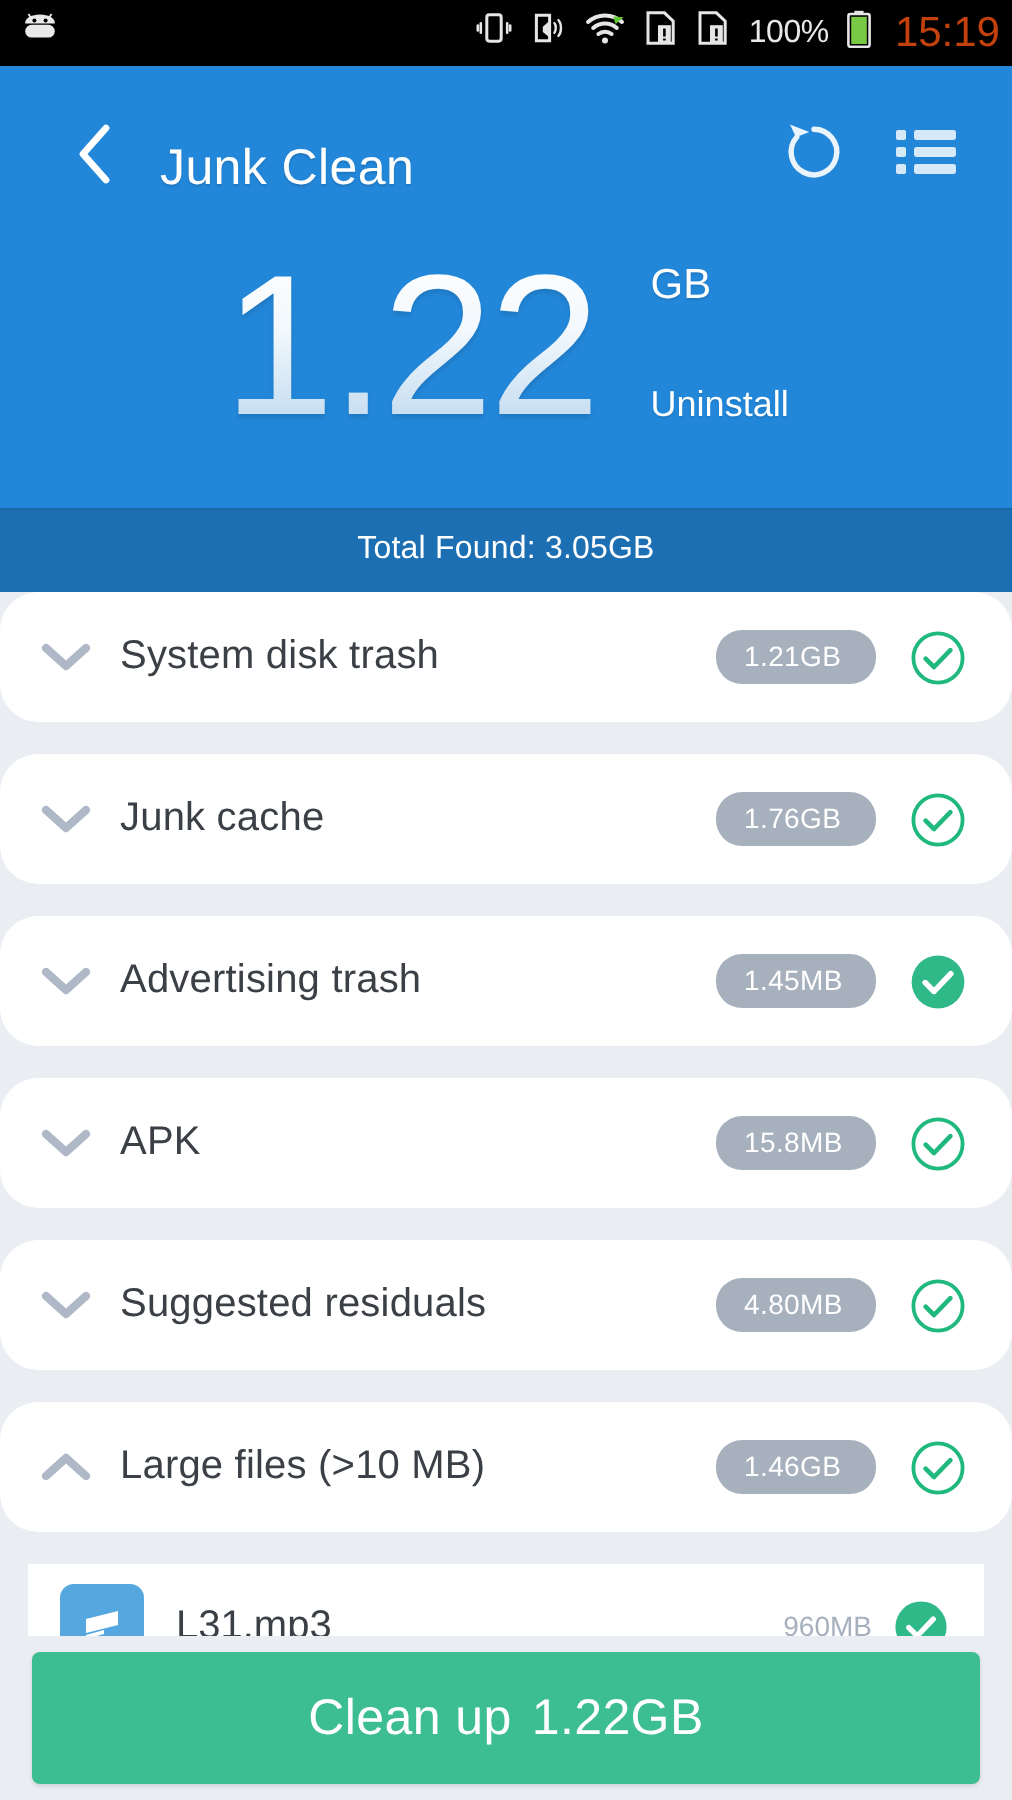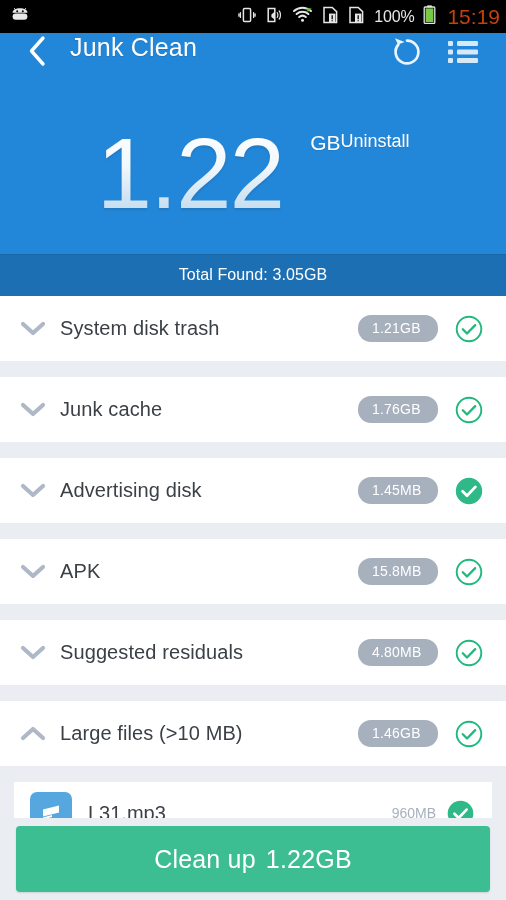--- a/index.html
+++ b/index.html
@@ -30,22 +30,22 @@
   }
   .sb-time {
     font-size:21px; color:#c2410c; letter-spacing:0px; margin-left:2px;
     font-family:"Liberation Sans", sans-serif;
   }
 
   
   .appbar {
     background:#2387d9;
     height:66px;
-    display:flex; align-items:flex-start;
-    padding:0 22px 0 20px;
+    display:flex; align-items:flex-end;
+    padding:0 22px 0 30px;
   }
   .back-btn {
     width:34px; height:40px;
     display:flex; align-items:center; justify-content:center;
     cursor:pointer;
   }
   .appbar-title {
     color:#fff; font-size:25px; font-weight:400;
     margin-left:16px; letter-spacing:0.2px;
     text-shadow:0 1px 1px rgba(0,0,0,.12);
@@ -70,21 +70,21 @@
     font-weight:400;
     letter-spacing:-2px;
     background:linear-gradient(180deg,#ffffff 0%,#f2f8fd 42%,#cfe3f3 78%,#bcd9ef 100%);
     -webkit-background-clip:text;
     background-clip:text;
     color:transparent;
     -webkit-text-fill-color:transparent;
     filter:drop-shadow(0 2px 1px rgba(0,0,0,.10));
   }
   .hero-side {
-    display:flex; flex-direction:row;
+    display:flex; flex-direction:column;
     justify-content:space-between;
     height:86px; margin-left:9px; padding-top:7px;
   }
   .hero-unit {
     color:#fff; font-size:21px; line-height:1;
     text-shadow:0 1px 1px rgba(0,0,0,.10);
   }
   .hero-sug {
     color:#fff; font-size:18px; line-height:1;
     text-shadow:0 1px 1px rgba(0,0,0,.10);
@@ -106,20 +106,21 @@
     top:296px; left:0; right:0; bottom:0;
     background:#eaedf2;
     overflow:hidden;
   }
   .row {
     background:#fff;
     height:65px;
     display:flex; align-items:center;
     padding:0 22px 0 18px;
     cursor:pointer;
+    border-radius:19px;
   }
   .row + .rowgap { height:16px; background:#eaedf2; }
   .rowgap { height:16px; background:#eaedf2; }
   .chev {
     width:30px; height:30px;
     display:flex; align-items:center; justify-content:center;
     flex-shrink:0;
   }
   .row-label {
     font-size:20px; color:#3b3f46;
@@ -345,21 +346,21 @@
     </span>
   </div>
   <div class="rowgap"></div>
 
   <div class="row">
     <span class="chev">
       <svg width="26" height="18" viewBox="0 0 26 18">
           <path d="M3 4l10 9 10-9" fill="none" stroke="#aeb8c6" stroke-width="4.2" stroke-linecap="round" stroke-linejoin="round"></path>
         </svg>
     </span>
-    <span class="row-label">Advertising disk</span>
+    <span class="row-label">Advertising trash</span>
     <span class="badge">1.45MB</span>
     <span class="check">
       <svg width="28" height="28" viewBox="0 0 28 28">
         <circle cx="14" cy="14" r="13.2" fill="#2fb888"></circle>
         <path d="M7.6 14.3l4.4 4.4 8.4-8.8" fill="none" stroke="#fff" stroke-width="2.8" stroke-linecap="round" stroke-linejoin="round"></path>
       </svg>
     </span>
   </div>
   <div class="rowgap"></div>
 

